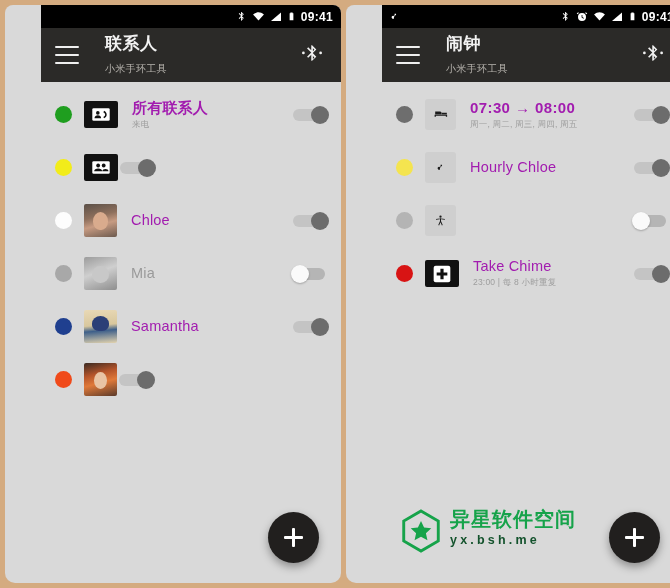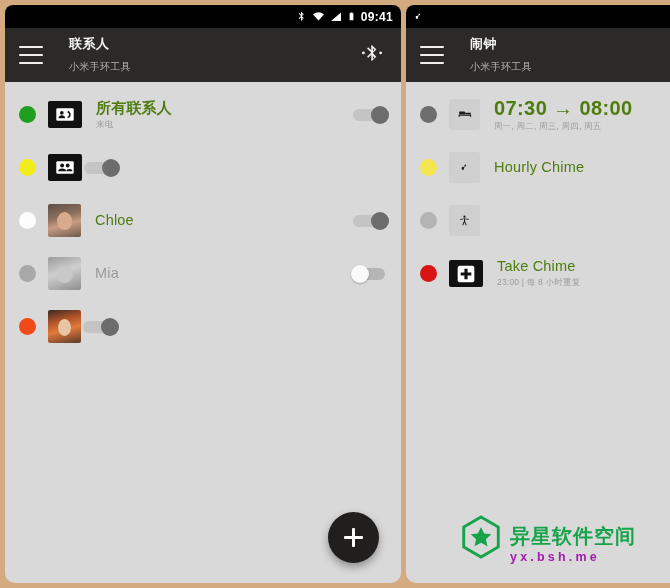--- a/index.html
+++ b/index.html
@@ -6,25 +6,26 @@
   body{
     width:670px;height:588px;
     background:#d4ab80;
     font-family:"Liberation Sans","DejaVu Sans",sans-serif;
     overflow:hidden;
   }
   .stage{position:relative;width:670px;height:588px;display:flex;gap:5px;padding:5px 0 0 5px;box-sizing:border-box;}
 
   .phone{
     position:relative;
-    width:396px;height:578px;
+    width:300px;height:578px;
     background:#d9d9d9;
     border-radius:8px 8px 10px 10px;
     overflow:hidden;
     flex:0 0 auto;
+    padding-left:36px;
   }
 
   
   .statusbar{
     height:23px;background:#000;
     display:flex;align-items:center;
     padding:0 8px;box-sizing:border-box;
     color:#fff;
   }
   .sb-left{flex:1;display:flex;align-items:center;gap:5px;}
@@ -34,44 +35,44 @@
 
   
   .appbar{
     height:54px;background:#2b2a28;
     display:flex;align-items:center;
     padding:0 14px;box-sizing:border-box;
   }
   .hamburger{width:24px;height:18px;display:flex;flex-direction:column;justify-content:space-between;cursor:pointer;}
   .hamburger span{display:block;height:2px;background:#efefef;border-radius:1px;}
   .titles{margin-left:26px;flex:1;line-height:1.08;}
-  .app-title{color:#f2f2f2;font-size:13px;font-weight:bold;letter-spacing:.5px;}
+  .app-title{color:#f2f2f2;font-size:17px;font-weight:bold;letter-spacing:.5px;}
   .app-sub{color:#b9b6b0;font-size:10px;margin-top:11px;letter-spacing:.3px;}
   .bt-action{width:30px;height:30px;display:flex;align-items:center;justify-content:center;cursor:pointer;}
 
   
   .list{padding:6px 0 0 0;}
   .row{
     display:flex;align-items:center;
     height:53px;padding:0 12px 0 14px;box-sizing:border-box;
   }
   .dot{width:17px;height:17px;border-radius:50%;flex:0 0 auto;}
   .thumb{
     width:34px;height:27px;margin-left:12px;flex:0 0 auto;
     display:flex;align-items:center;justify-content:center;
     border-radius:2px;overflow:hidden;
   }
   .thumb.sq{width:31px;height:31px;border-radius:3px;}
   .thumb.dark{background:#111;}
   .thumb.soft{background:#cfcfcf;}
   .thumb.avatar{width:33px;height:33px;border-radius:2px;}
   .texts{margin-left:14px;flex:1;min-width:0;line-height:1.1;}
-  .t-main{font-size:14.5px;color:#4d7c0f;letter-spacing:.2px;}
+  .t-main{font-size:14.5px;color:#a21caf;letter-spacing:.2px;}
   .t-main.cn{font-size:15px;font-weight:bold;}
-  .t-main.time{font-weight:bold;font-size:20px;letter-spacing:.4px;}
+  .t-main.time{font-weight:bold;font-size:15px;letter-spacing:.4px;}
   .t-main.dim{color:#9a9a9a;}
   .t-sub{font-size:8.5px;color:#9d9d9d;margin-top:3px;letter-spacing:.2px;}
 
   
   .sw{position:relative;width:38px;height:18px;flex:0 0 auto;cursor:pointer;}
   .sw .track{position:absolute;top:3px;left:2px;width:32px;height:12px;border-radius:6px;background:#bdbdbd;}
   .sw .thumbk{position:absolute;top:0;width:18px;height:18px;border-radius:50%;}
   .sw.on .thumbk{right:0;background:#6c6c6c;}
   .sw.on .track{background:#c4c4c4;}
   .sw.off .thumbk{left:0;background:#fafafa;box-shadow:0 1px 2px rgba(0,0,0,.25);}
@@ -85,27 +86,27 @@
     display:flex;align-items:center;justify-content:center;
     box-shadow:0 4px 9px rgba(0,0,0,.35);cursor:pointer;
   }
   .fab .plus{position:relative;width:19px;height:19px;}
   .fab .plus:before,.fab .plus:after{content:"";position:absolute;background:#fff;border-radius:1px;}
   .fab .plus:before{left:8px;top:0;width:2.6px;height:19px;}
   .fab .plus:after{top:8px;left:0;height:2.6px;width:19px;}
 
   
   .watermark{
-    position:absolute;left:55px;bottom:20px;
-    display:flex;align-items:flex-end;gap:9px;
+    position:absolute;left:55px;bottom:26px;
+    display:flex;align-items:flex-start;gap:9px;
     pointer-events:none;
   }
   .wm-text{line-height:1;}
   .wm-cn{font-size:20px;font-weight:bold;color:#16a34a;letter-spacing:1px;}
-  .wm-url{font-size:12.5px;font-weight:bold;color:#a21caf;letter-spacing:3.2px;margin-top:5px;}
+  .wm-url{font-size:12.5px;font-weight:bold;color:#14532d;letter-spacing:3.2px;margin-top:5px;}
 
   
   .face{width:100%;height:100%;position:relative;}
   .face.chloe{background:linear-gradient(165deg,#5b5048 0%,#8d6f5c 38%,#c79b82 60%,#6c5a4e 100%);}
   .face.chloe:after{content:"";position:absolute;left:28%;top:24%;width:46%;height:56%;border-radius:50% 50% 45% 45%;background:#d9ab8d;}
   .face.mia{background:linear-gradient(160deg,#9c9c9c 0%,#cfcfcf 45%,#8e8e8e 100%);filter:grayscale(1);}
   .face.mia:after{content:"";position:absolute;left:24%;top:26%;width:52%;height:54%;border-radius:50%;background:#c8c8c8;}
   .face.sam{background:linear-gradient(175deg,#e9d9b6 0%,#d8c79d 46%,#3d5f8a 62%,#e3d3ae 100%);}
   .face.sam:after{content:"";position:absolute;left:24%;top:18%;width:52%;height:46%;border-radius:50% 50% 40% 40%;background:#2b3f77;}
   .face.soph{background:linear-gradient(165deg,#3a2a22 0%,#b4542a 34%,#e07a3a 58%,#5a3a2a 100%);}
@@ -216,20 +217,33 @@
           </div>
           <div class="texts">
             <div class="t-main dim">Mia</div>
           </div>
           <div class="sw off">
             <div class="track"></div>
             <div class="thumbk"></div>
           </div>
         </div>
         <div class="row">
+          <div class="dot" style="background:#1f3f8f;"></div>
+          <div class="thumb avatar">
+            <div class="face sam"></div>
+          </div>
+          <div class="texts">
+            <div class="t-main">Samantha</div>
+          </div>
+          <div class="sw on">
+            <div class="track"></div>
+            <div class="thumbk"></div>
+          </div>
+        </div>
+        <div class="row">
           <div class="dot" style="background:#f04a1a;"></div>
           <div class="thumb avatar">
             <div class="face soph"></div>
           </div>
           <div class="sw on">
             <div class="track"></div>
             <div class="thumbk"></div>
           </div>
         </div>
       </div>
@@ -314,21 +328,21 @@
           </div>
         </div>
         <div class="row">
           <div class="dot" style="background:#f4e44f;"></div>
           <div class="thumb sq soft">
             <svg width="10" height="12" viewBox="0 0 24 24" fill="#1b1b1b">
               <path d="M11 4v9.3A3.6 3.6 0 108.6 16c.3 0 .6 0 .9-.1V7.6h5V4h-3.5z"></path>
             </svg>
           </div>
           <div class="texts">
-            <div class="t-main">Hourly Chime</div>
+            <div class="t-main">Hourly Chloe</div>
           </div>
           <div class="sw on">
             <div class="track"></div>
             <div class="thumbk"></div>
           </div>
         </div>
         <div class="row">
           <div class="dot" style="background:#b4b4b4;"></div>
           <div class="thumb sq soft">
             <svg width="13" height="18" viewBox="0 0 24 24" fill="#1b1b1b">

